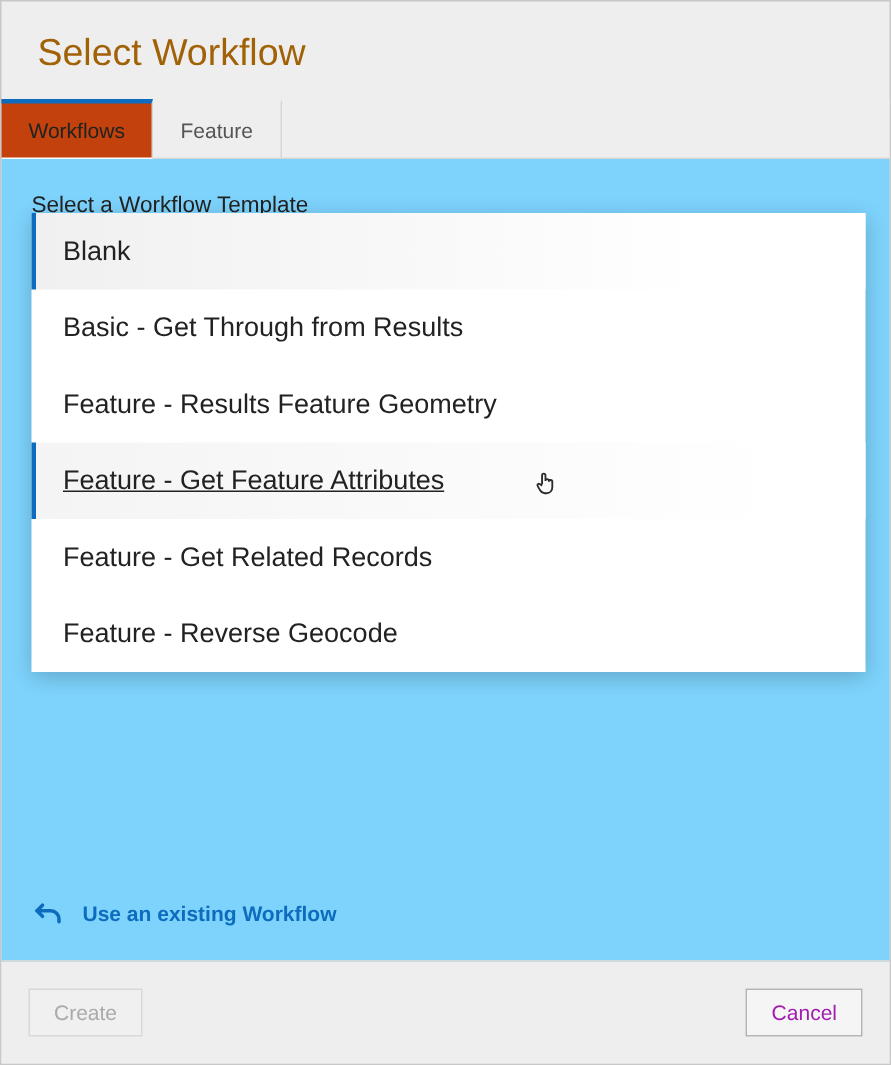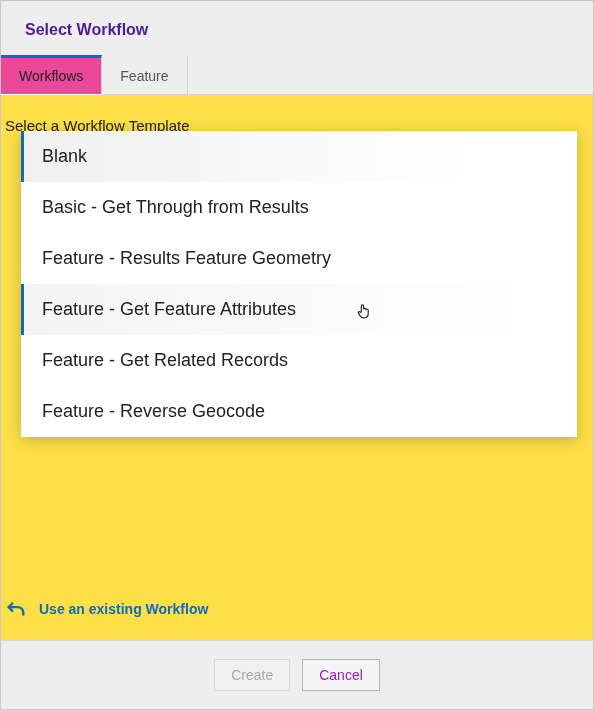--- a/index.html
+++ b/index.html
@@ -16,49 +16,49 @@
     background: #eeeeee;
     border: 1px solid #c8c8c8;
     display: flex;
     flex-direction: column;
     position: relative;
   }
   .dialog-header {
     padding: 20px 24px 16px 24px;
   }
   .dialog-title {
-    font-size: 16px;
-    font-weight: 700;
-    color: #4c1d95;
+    font-size: 25px;
+    font-weight: 400;
+    color: #a16207;
   }
   .tab-row {
     display: flex;
     background: #eeeeee;
     border-bottom: 1px solid #d6d6d6;
   }
   .tab {
     padding: 10px 18px;
     font-size: 14px;
     color: #555;
     background: #eeeeee;
     cursor: pointer;
     border-top: 3px solid transparent;
     border-right: 1px solid #d6d6d6;
   }
   .tab.active {
-    background: #ec4899;
+    background: #c2410c;
     color: #222;
     border-top: 3px solid #0d6cbd;
     border-bottom: 1px solid #fff;
     margin-bottom: -1px;
   }
   .content-area {
     flex: 1;
-    background: #fde047;
-    padding: 22px 20px 10px 4px;
+    background: #7dd3fc;
+    padding: 22px 20px 10px 20px;
     border-bottom: 1px solid #d6d6d6;
     position: relative;
     display: flex;
     flex-direction: column;
   }
   .section-label {
     font-size: 15px;
     color: #222;
     margin-bottom: 10px;
   }
@@ -79,20 +79,21 @@
     border-left: 3px solid transparent;
     position: relative;
   }
   .dropdown-item.selected {
     background: linear-gradient(to right, #f0f0f0, #ffffff 80%);
     border-left: 3px solid #0d6cbd;
   }
   .dropdown-item.hovered {
     background: linear-gradient(to right, #f4f4f4, #ffffff 90%);
     border-left: 3px solid #0d6cbd;
+    text-decoration: underline;
   }
   .cursor-icon {
     position: absolute;
     left: 333px;
     top: 18px;
     width: 14px;
     height: 18px;
     pointer-events: none;
     color:#2b2b2b;
   }
@@ -109,21 +110,21 @@
   }
   .undo-icon {
     width: 22px;
     height: 22px;
     color: #0d6cbd;
   }
   .footer {
     background: #eeeeee;
     padding: 18px 18px;
     display: flex;
-    justify-content: center;
+    justify-content: space-between;
     gap: 12px;
   }
   .btn {
     min-width: 74px;
     padding: 7px 16px;
     font-size: 14px;
     border: 1px solid #b5b5b5;
     background: #f5f5f5;
     cursor: pointer;
     color: #a21caf;

